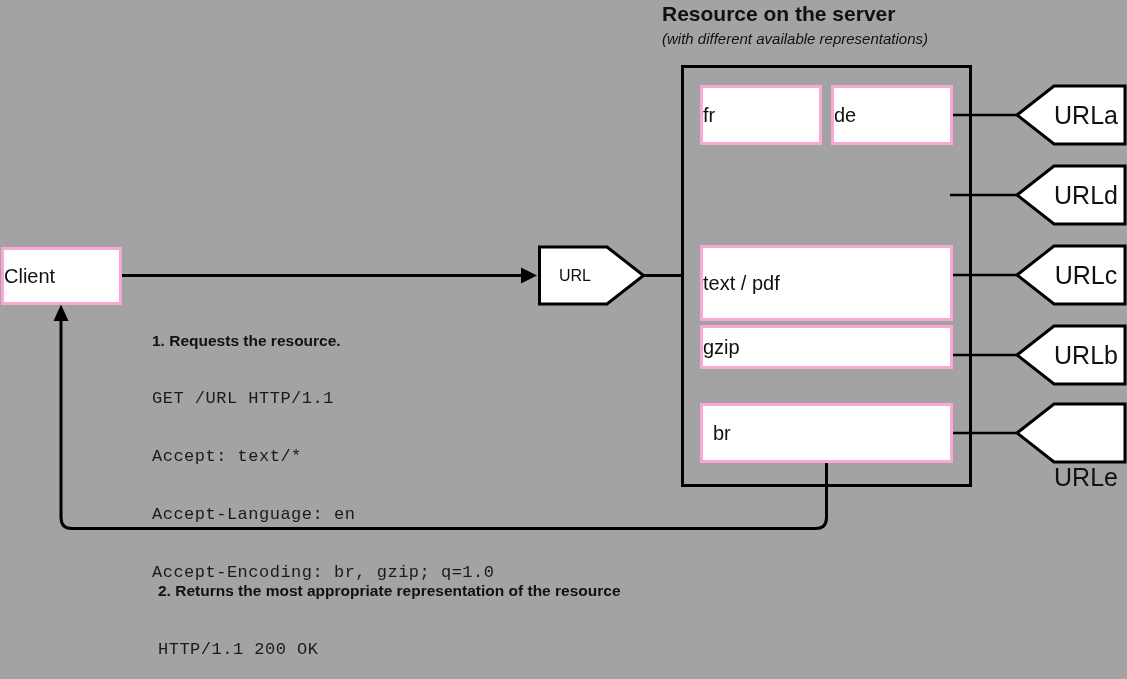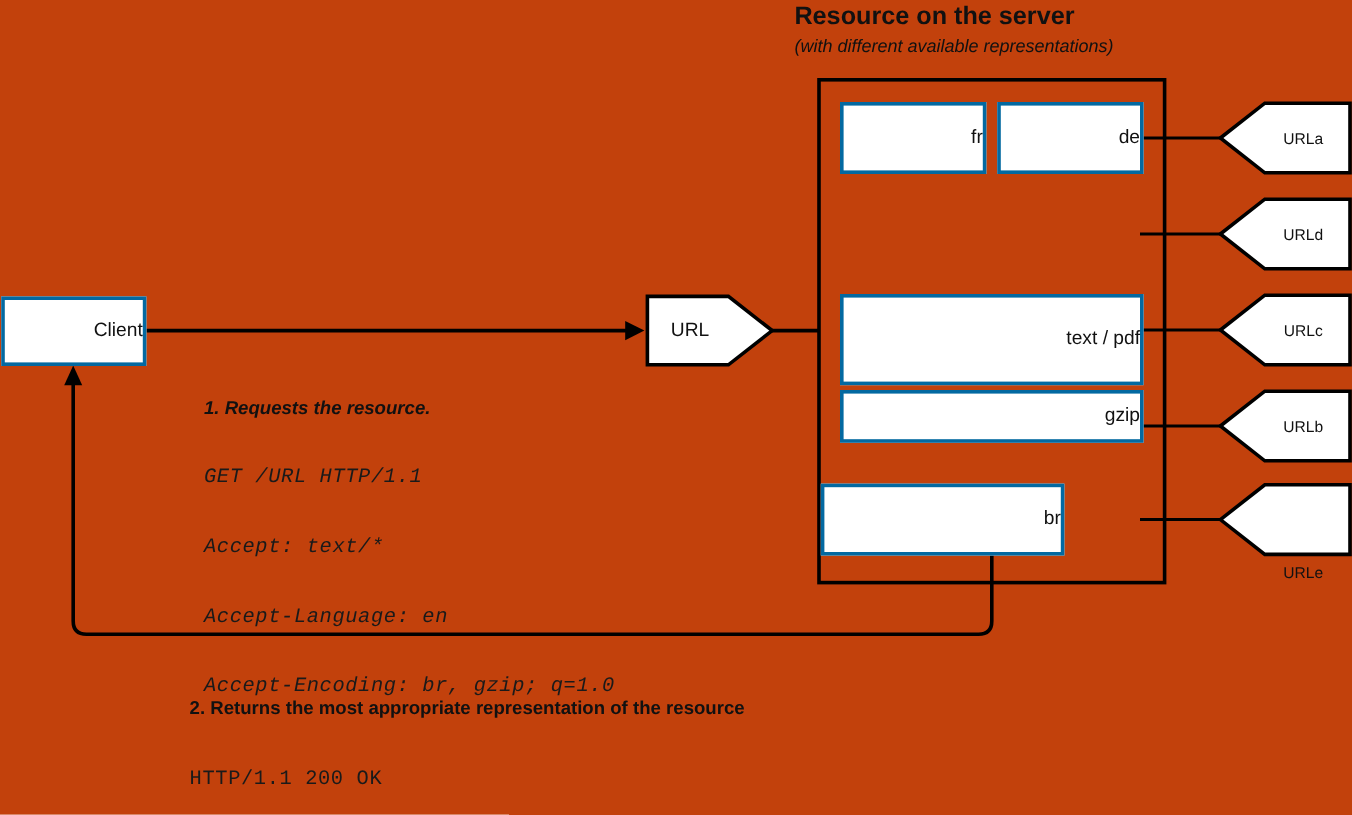--- a/index.html
+++ b/index.html
@@ -1,51 +1,51 @@
 <!DOCTYPE html>
 <html><head>
 <meta charset="utf-8">
 <style>
   html, body { margin: 0; padding: 0; background: #ffffff; }
   .canvas {
     position: relative;
     width: 1127px;
     height: 679px;
-    background: #c2410c;
+    background: #a3a3a3;
     font-family: "Liberation Sans", sans-serif;
     color: #111111;
     overflow: hidden;
   }
   svg.wires {
     position: absolute;
     left: 0; top: 0;
     width: 1127px; height: 679px;
   }
   .box {
     position: absolute;
     box-sizing: border-box;
-    border: 3px solid #0369a1;
+    border: 3px solid #f9a8d4;
     background: #ffffff;
     display: flex;
     align-items: center;
-    justify-content: flex-end;
-    font-size: 16px;
+    justify-content: flex-start;
+    font-size: 20px;
   }
   .server-outer {
     position: absolute;
     box-sizing: border-box;
     border: 3px solid #000000;
     background: transparent;
   }
   .taglabel {
     position: absolute;
     display: flex;
     align-items: center;
     justify-content: center;
-    font-size: 13px;
+    font-size: 25px;
     background: transparent;
   }
   .diagram-title {
     position: absolute;
     left: 662px; top: 1px;
     font-size: 21px;
     font-weight: bold;
     line-height: 26px;
     white-space: nowrap;
   }
@@ -128,31 +128,31 @@
   </div>
   <div class="box" style="left:831px; top:85px;  width:122px; height:60px;">
     <span>de</span>
   </div>
   <div class="box" style="left:700px; top:245px; width:253px; height:76px;">
     <span>text / pdf</span>
   </div>
   <div class="box" style="left:700px; top:325px; width:253px; height:44px;">
     <span>gzip</span>
   </div>
-  <div class="box" style="left:684px; top:403px; width:203px; height:60px;">
+  <div class="box" style="left:700px; top:403px; width:253px; height:60px;padding-left:10px;">
     <span>br</span>
   </div>
 
   <div class="taglabel" style="left:1047px; top:86px;  width:78px; height:58px;">URLa</div>
   <div class="taglabel" style="left:1047px; top:166px; width:78px; height:58px;">URLd</div>
   <div class="taglabel" style="left:1047px; top:246px; width:78px; height:58px;">URLc</div>
   <div class="taglabel" style="left:1047px; top:326px; width:78px; height:58px;">URLb</div>
   <div class="taglabel" style="left:1047px; top:404px; width:78px; height:58px;margin-top:44px;">URLe</div>
 
-  <div class="annotation request" style="left:170px; top:294px;font-style:italic;">
+  <div class="annotation request" style="left:152px; top:294px;">
     <div class="head">1. Requests the resource.</div>
     <div class="mono">GET /URL HTTP/1.1</div>
     <div class="mono">Accept: text/*</div>
     <div class="mono">Accept-Language: en</div>
     <div class="mono">Accept-Encoding: br, gzip; q=1.0</div>
   </div>
 
   <div class="annotation response" style="left:158px; top:544px;">
     <div class="head">2. Returns the most appropriate representation of the resource</div>
     <div class="mono">HTTP/1.1 200 OK</div>

